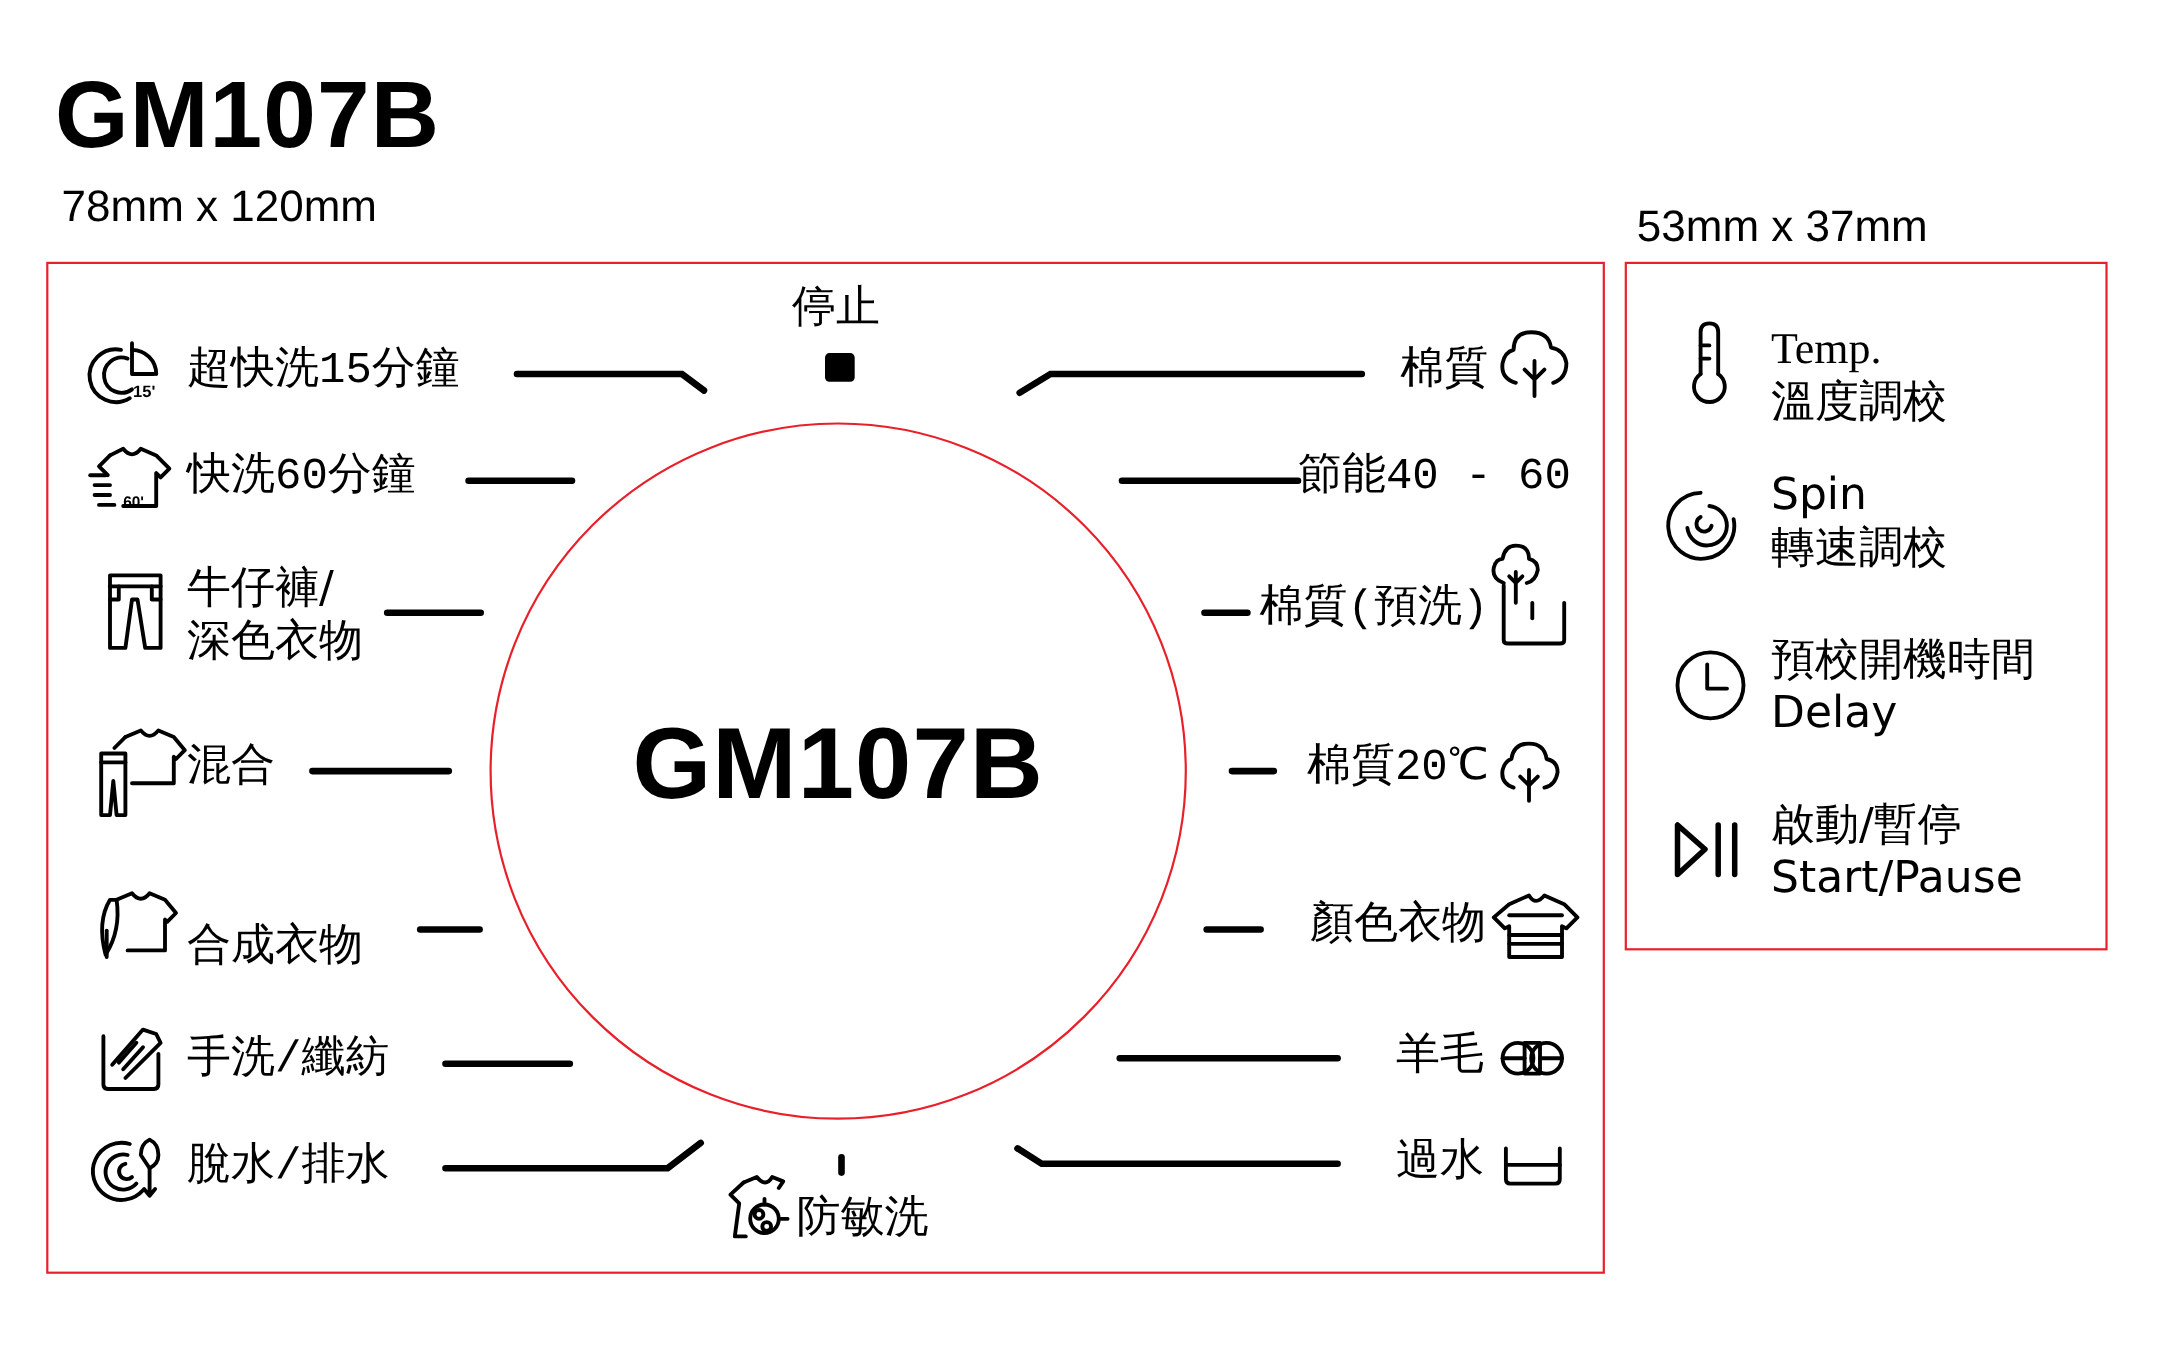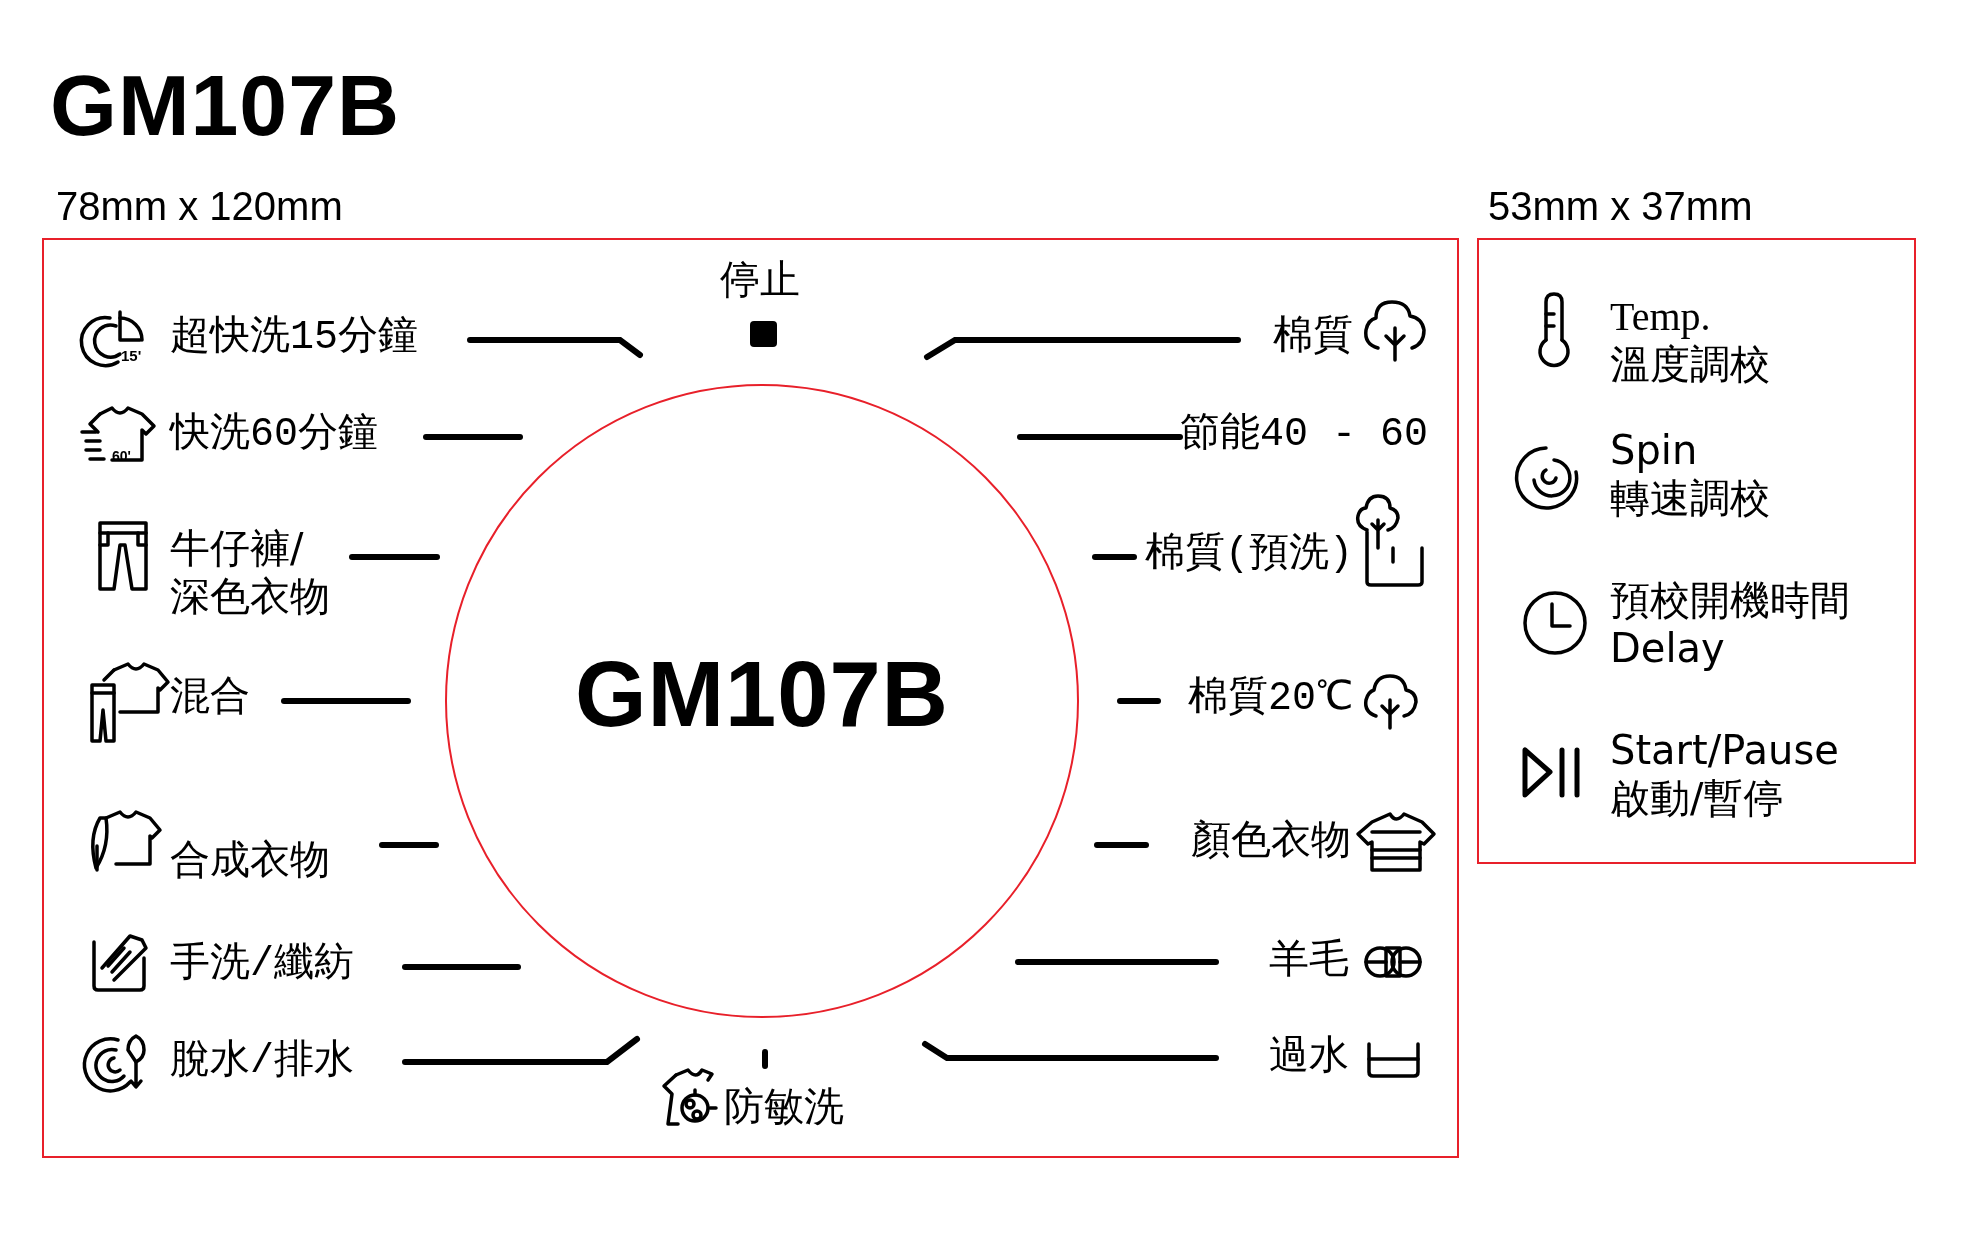--- a/index.html
+++ b/index.html
@@ -2,21 +2,21 @@
 <html><head>
 <meta charset="utf-8">
 <style>
   html, body { margin:0; padding:0; background:#ffffff; }
   body { width:1963px; height:1236px; position:relative; overflow:hidden;
          font-family:"DejaVu Sans","Liberation Sans",sans-serif; color:#000; }
   .abs { position:absolute; }
   .title { left:50px; top:62px; font-size:86px; font-weight:bold; letter-spacing:1px;
            font-family:"Liberation Sans","DejaVu Sans",sans-serif; line-height:1; }
   .dim { font-size:40px; line-height:1; font-family:"Liberation Sans","DejaVu Sans",sans-serif; }
-  .dim-left { left:56px; top:186px; }
+  .dim-left { left:56px; top:168px; }
   .dim-right { left:1488px; top:186px; }
   .box { border:2px solid #e8202a; box-sizing:border-box; }
   .box-left { left:42px; top:238px; width:1417px; height:920px; }
   .box-right { left:1477px; top:238px; width:439px; height:626px; }
   svg.overlay { position:absolute; left:0; top:0; width:1963px; height:1236px; }
   .lbl { position:absolute; font-size:40px; line-height:1; white-space:nowrap;font-family:Liberation Mono, monospace; }
   .lbl.r { text-align:right; }
   .lbl2 { position:absolute; font-size:40px; line-height:48px; white-space:nowrap; }
   .center-label { position:absolute; left:562px; top:648px; width:400px; text-align:center;
                   font-size:92px; font-weight:bold; line-height:1;
@@ -182,21 +182,21 @@
       <line x1="1562" y1="750" x2="1562" y2="795" stroke-width="5"></line>
       <line x1="1577" y1="750" x2="1577" y2="795" stroke-width="5"></line>
     </g>
   </g>
 </svg>
 
 <div class="lbl" style="left:720px; top:263px;">停止</div>
 
 <div class="lbl" style="left:170px; top:318px;">超快洗15分鐘</div>
 <div class="lbl" style="left:170px; top:415px;">快洗60分鐘</div>
-<div class="lbl2" style="left:170px; top:524px;">
+<div class="lbl2" style="left:170px; top:510px;">
   <div>牛仔褲/</div>
   <div>深色衣物</div>
 </div>
 <div class="lbl" style="left:170px; top:679px;">混合</div>
 <div class="lbl" style="left:170px; top:823px;margin-top:20px;">合成衣物</div>
 <div class="lbl" style="left:170px; top:945px;">手洗/纖紡</div>
 <div class="lbl" style="left:170px; top:1042px;">脫水/排水</div>
 
 <div class="lbl r" style="right:610px; top:318px;">棉質</div>
 <div class="lbl r" style="right:535px; top:415px;">節能40 - 60</div>
@@ -216,15 +216,15 @@
 </div>
 <div class="ctl" style="top:426px;">
   <div>Spin</div>
   <div>轉速調校</div>
 </div>
 <div class="ctl" style="top:576px;">
   <div>預校開機時間</div>
   <div>Delay</div>
 </div>
 <div class="ctl" style="top:726px;">
+  <div>啟動/暫停</div>
   <div>Start/Pause</div>
-  <div>啟動/暫停</div>
 </div>
 
 </body></html>

